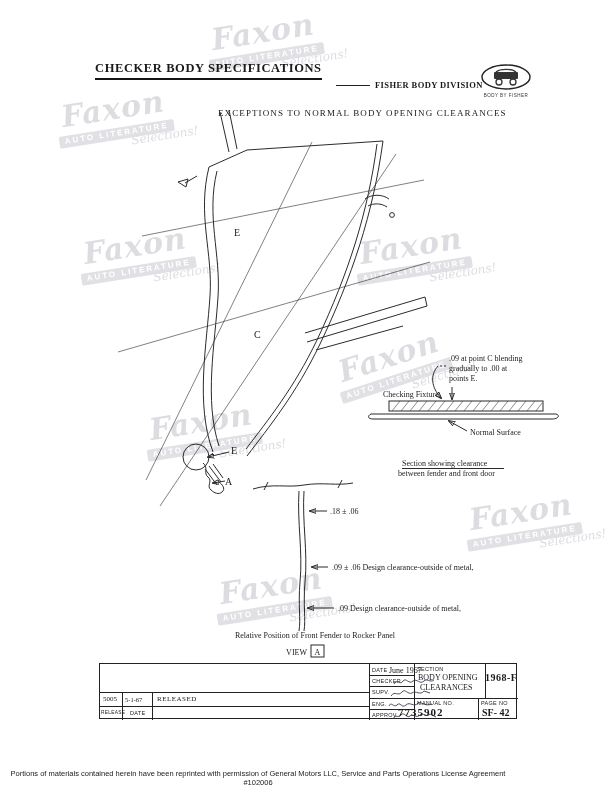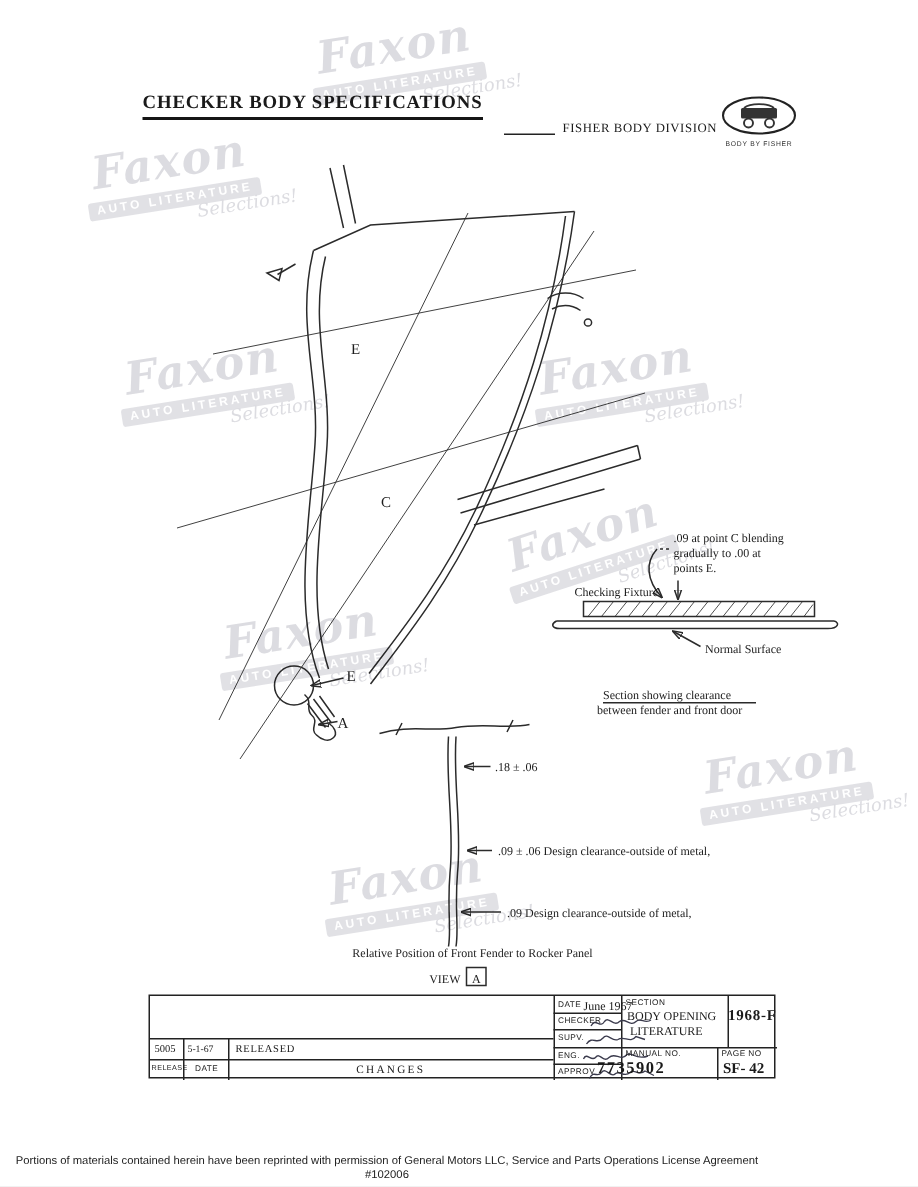--- a/index.html
+++ b/index.html
@@ -12,22 +12,22 @@
   .wm .fx{font:italic bold 30px "DejaVu Serif",serif;color:#b2b2bc;line-height:.9;letter-spacing:1px;}
   .wm .bar{display:inline-block;background:#bdbdc6;color:#ffffff;
            font:bold 8px "Liberation Sans",sans-serif;letter-spacing:2px;
            padding:1.5px 6px;border-radius:2px;margin-top:-1px;}
   .wm .sel{font:italic 12px "DejaVu Serif",serif;color:#b2b2bc;text-align:right;margin:-4px -6px 0 0;}
 
   
   .hdr-title{position:absolute;left:95px;top:61px;z-index:2;
              font-size:12.5px;font-weight:bold;letter-spacing:.6px;
              border-bottom:2.5px solid #151515;padding-bottom:2px;}
-  .hdr-division{position:absolute;left:336px;top:80px;z-index:2;display:flex;align-items:flex-end;gap:5px;
-                font-size:8.5px;font-weight:normal;letter-spacing:.4px;white-space:nowrap;}
+  .hdr-division{position:absolute;left:336px;top:80px;z-index:2;display:flex;align-items:center;gap:5px;
+                font-size:8.5px;font-weight:bold;letter-spacing:.4px;white-space:nowrap;}
   .hdr-division .rule{display:inline-block;border-top:1.2px solid #222;height:0;}
   .logo-svg{position:absolute;left:478px;top:62px;z-index:2;}
 
   .subtitle{position:absolute;left:218px;top:108px;z-index:2;
             font-size:9px;letter-spacing:1.1px;white-space:nowrap;}
 
   
   .drawing{position:absolute;left:0;top:0;z-index:1;}
   .drawing path,.drawing line,.drawing circle,.drawing rect{fill:none;stroke:#2b2b2b;stroke-width:1;}
   .drawing .thin path{stroke-width:.6;}
@@ -147,20 +147,21 @@
 
   <svg class="logo-svg" width="60" height="44" viewBox="0 0 60 44">
     <ellipse cx="28" cy="15" rx="24" ry="12" fill="none" stroke="#222" stroke-width="1.4"></ellipse>
     <path d="M18,10 C22,6.5 34,6.5 38,10" fill="none" stroke="#333" stroke-width="1.2"></path>
     <rect x="16" y="10" width="24" height="7" rx="1" fill="#333" stroke="none"></rect>
     <circle cx="21" cy="20" r="3" fill="none" stroke="#333" stroke-width="1.3"></circle>
     <circle cx="35" cy="20" r="3" fill="none" stroke="#333" stroke-width="1.3"></circle>
     <text x="28" y="35" text-anchor="middle" style="font:4.5px 'Liberation Sans',sans-serif;fill:#333;letter-spacing:.5px">BODY BY FISHER</text>
   </svg>
 
+  <div class="subtitle">EXCEPTIONS TO NORMAL BODY OPENING CLEARANCES</div>
 
   <div class="title-block">
 
     <div class="tbl" style="left:269px;top:0;width:1px;height:56px"></div>
     <div class="tbl" style="left:314px;top:0;width:1px;height:56px"></div>
     <div class="tbl" style="left:0;top:28px;width:269px;height:1px"></div>
     <div class="tbl" style="left:0;top:42px;width:269px;height:1px"></div>
     <div class="tbl" style="left:22px;top:28px;width:1px;height:28px"></div>
     <div class="tbl" style="left:52px;top:28px;width:1px;height:28px"></div>
     <div class="tbl" style="left:269px;top:11px;width:45px;height:1px"></div>
@@ -169,21 +170,20 @@
     <div class="tbl" style="left:269px;top:45px;width:45px;height:1px"></div>
     <div class="tbl" style="left:314px;top:34px;width:104px;height:1px"></div>
     <div class="tbl" style="left:385px;top:0;width:1px;height:34px"></div>
     <div class="tbl" style="left:378px;top:34px;width:1px;height:22px"></div>
 
     <div class="tb-value" style="left:3px;top:31px;font-size:7px">5005</div>
     <div class="tb-value" style="left:25px;top:31.5px;font-size:6.5px">5-1-67</div>
     <div class="tb-value" style="left:57px;top:31px;font-size:7px;letter-spacing:.5px">RELEASED</div>
     <div class="tb-label" style="left:1px;top:46px;font-size:4.8px">RELEASE</div>
     <div class="tb-label" style="left:30px;top:46px">DATE</div>
-    <div class="tb-value" style="left:52px;top:44px;width:217px;text-align:center;font-size:7.5px;letter-spacing:1.5px">CHANGES</div>
 
     <div class="tb-label" style="left:272px;top:2.5px">DATE</div>
     <div class="tb-value" style="left:289px;top:1.5px">June 1967</div>
 
     <div class="tb-label" style="left:272px;top:13.5px">CHECKER</div>
     <svg class="tb-sig" style="left:293px;top:11.5px" width="44" height="11" viewBox="0 0 44 11">
       <path d="M1,8 C4,2 7,10 10,5 C13,1 16,9 20,5 C24,2 27,9 31,5 C34,2 37,7 41,4"></path>
     </svg>
 
     <div class="tb-label" style="left:272px;top:25px">SUPV.</div>
@@ -196,22 +196,22 @@
       <path d="M1,7 C3,2 6,9 9,6 C12,2 14,10 18,6 C22,2 26,9 30,4 C33,2 36,8 44,5"></path>
     </svg>
 
     <div class="tb-label" style="left:272px;top:47.5px">APPROV</div>
     <svg class="tb-sig" style="left:292px;top:45.5px" width="46" height="11" viewBox="0 0 46 11">
       <path d="M1,9 C4,3 6,9 9,5 C12,1 15,9 18,6 C21,3 24,9 28,5 C31,2 34,8 38,4 L44,7"></path>
     </svg>
 
     <div class="tb-label" style="left:317px;top:1.5px">SECTION</div>
     <div class="tb-value" style="left:318px;top:9px">BODY OPENING</div>
-    <div class="tb-value" style="left:320px;top:19px">LITERATURE</div>
-    <div class="tb-value big" style="left:385px;top:8px;width:33px;text-align:center;font-size:10px;letter-spacing:.5px">1968-F</div>
+    <div class="tb-value" style="left:320px;top:19px">CLEARANCES</div>
+    <div class="tb-value big" style="left:385px;top:8px;width:33px;text-align:left;font-size:10px;letter-spacing:.5px">1968-F</div>
 
     <div class="tb-label" style="left:317px;top:36px">MANUAL NO.</div>
     <div class="tb-value big" style="left:298px;top:42px;font-size:11px;letter-spacing:1px">7735902</div>
     <div class="tb-label" style="left:381px;top:36px">PAGE NO</div>
     <div class="tb-value big" style="left:382px;top:43px;font-size:10px">SF- 42</div>
   </div>
 
   <div class="footer">Portions of materials contained herein have been reprinted with permission of General Motors LLC, Service and Parts Operations License Agreement #102006</div>
 
   <div class="wm" style="left:190px;top:18px">

